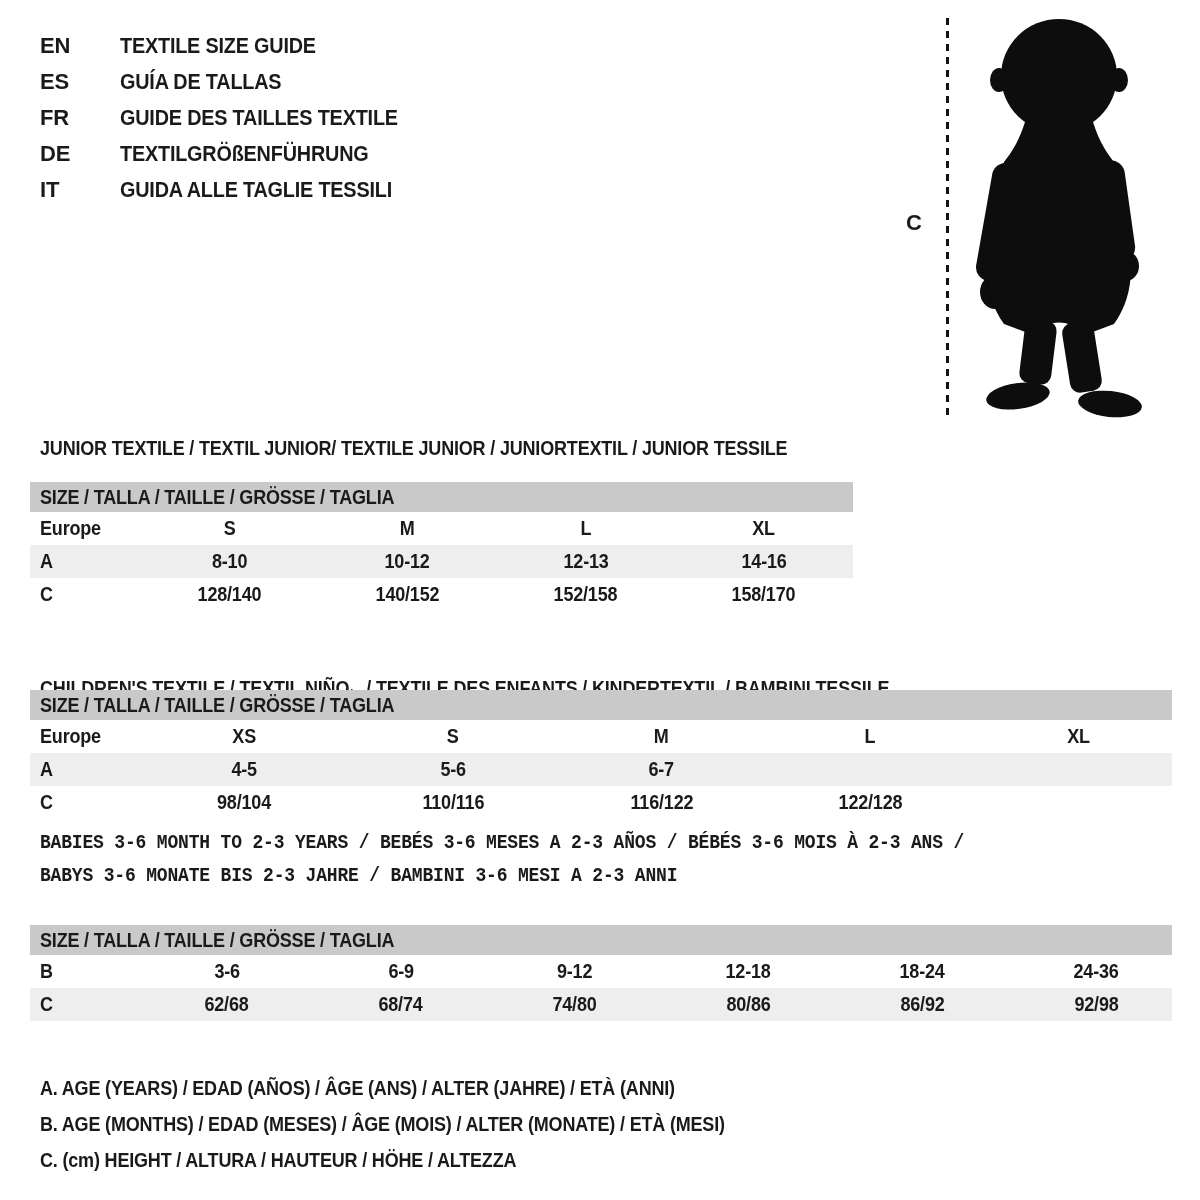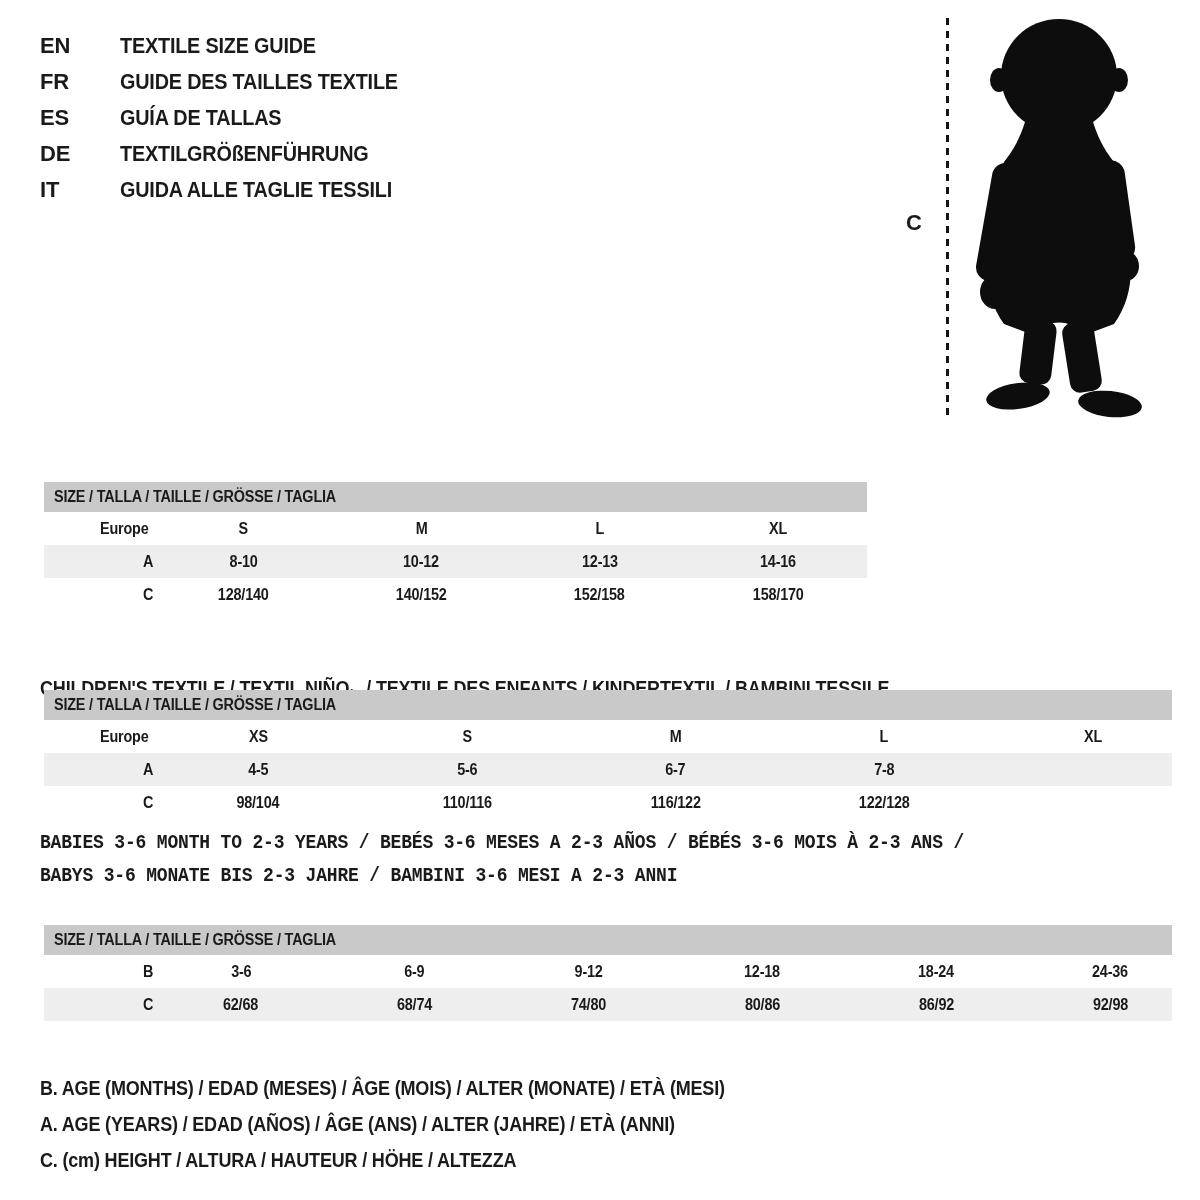--- a/index.html
+++ b/index.html
@@ -22,51 +22,51 @@
     background:repeating-linear-gradient(to bottom,#141414 0 7px,transparent 7px 13px);
   }
   .c-label{position:absolute;left:906px;top:210px;font-size:22px;}
   .silhouette{position:absolute;left:962px;top:12px;}
 
   
   .sec-head{position:absolute;left:40px;font-size:20px;line-height:24px;}
   .sub{font-size:14px;vertical-align:-5px;}
 
   
-  .stable{position:absolute;left:44px;font-size:16px;}
+  .stable{position:absolute;left:30px;font-size:20px;}
   .bar{height:30px;line-height:30px;background:#c9c9c9;padding-left:10px;}
   .row{display:grid;height:33px;line-height:33px;}
   .cols4{grid-template-columns:110px repeat(4,1fr);}
   .cols5{grid-template-columns:110px repeat(5,1fr);}
   .cols6{grid-template-columns:110px repeat(6,1fr);}
   .stripe{background:#eeeeee;}
-  .lab{padding-left:10px;text-align:right;}
+  .lab{padding-left:10px;text-align:left;}
   .cell{text-align:center;}
 
   
   .legend{position:absolute;left:40px;top:1070px;font-size:20px;}
   .legend-line{line-height:36px;}
 </style>
 </head>
 <body>
 
 <div class="page">
 
   <div class="lang-list">
     <div class="lang-row">
       <span class="lang-code">EN</span>
       <span class="cx">TEXTILE SIZE GUIDE</span>
     </div>
     <div class="lang-row">
+      <span class="lang-code">ES</span>
+      <span class="cx">GUÍA DE TALLAS</span>
+    </div>
+    <div class="lang-row">
       <span class="lang-code">FR</span>
       <span class="cx">GUIDE DES TAILLES TEXTILE</span>
-    </div>
-    <div class="lang-row">
-      <span class="lang-code">ES</span>
-      <span class="cx">GUÍA DE TALLAS</span>
     </div>
     <div class="lang-row">
       <span class="lang-code">DE</span>
       <span class="cx">TEXTILGRÖßENFÜHRUNG</span>
     </div>
     <div class="lang-row">
       <span class="lang-code">IT</span>
       <span class="cx">GUIDA ALLE TAGLIE TESSILI</span>
     </div>
   </div>
@@ -82,20 +82,23 @@
     <ellipse cx="33" cy="280" rx="15" ry="17"></ellipse>
     <rect x="140" y="148" width="28" height="102" rx="14" transform="rotate(-8 154 199)"></rect>
     <ellipse cx="164" cy="254" rx="13" ry="15"></ellipse>
     <path d="M30 223 Q97 203 164 223 C173 255 170 287 152 312 L120 324 C112 306 82 306 74 324 L42 312 C24 287 21 255 30 223 Z"></path>
     <rect x="60" y="308" width="32" height="64" rx="10" transform="rotate(7 76 340)"></rect>
     <rect x="104" y="310" width="32" height="70" rx="10" transform="rotate(-9 120 345)"></rect>
     <ellipse cx="56" cy="384" rx="32" ry="13" transform="rotate(-8 56 384)"></ellipse>
     <ellipse cx="148" cy="392" rx="32" ry="13" transform="rotate(6 148 392)"></ellipse>
   </svg>
 
+  <div class="sec-head" style="top:436px;">
+    <span class="cx">JUNIOR TEXTILE / TEXTIL JUNIOR/ TEXTILE JUNIOR / JUNIORTEXTIL / JUNIOR TESSILE</span>
+  </div>
   <div class="stable" style="top:482px;width:823px;">
     <div class="bar">
       <span class="cx">SIZE / TALLA / TAILLE / GRÖSSE / TAGLIA</span>
     </div>
     <div class="row cols4">
       <div class="lab"><span class="cx">Europe</span></div>
       <div class="cell"><span class="cc">S</span></div>
       <div class="cell"><span class="cc">M</span></div>
       <div class="cell"><span class="cc">L</span></div>
       <div class="cell"><span class="cc">XL</span></div>
@@ -129,21 +132,20 @@
       <div class="cell"><span class="cc">S</span></div>
       <div class="cell"><span class="cc">M</span></div>
       <div class="cell"><span class="cc">L</span></div>
       <div class="cell"><span class="cc">XL</span></div>
     </div>
     <div class="row cols5 stripe">
       <div class="lab"><span class="cx">A</span></div>
       <div class="cell"><span class="cc">4-5</span></div>
       <div class="cell"><span class="cc">5-6</span></div>
       <div class="cell"><span class="cc">6-7</span></div>
-      <div class="cell"><span class="cc">7-8</span></div>
     </div>
     <div class="row cols5">
       <div class="lab"><span class="cx">C</span></div>
       <div class="cell"><span class="cc">98/104</span></div>
       <div class="cell"><span class="cc">110/116</span></div>
       <div class="cell"><span class="cc">116/122</span></div>
       <div class="cell"><span class="cc">122/128</span></div>
     </div>
   </div>
 
@@ -169,18 +171,18 @@
       <div class="cell"><span class="cc">62/68</span></div>
       <div class="cell"><span class="cc">68/74</span></div>
       <div class="cell"><span class="cc">74/80</span></div>
       <div class="cell"><span class="cc">80/86</span></div>
       <div class="cell"><span class="cc">86/92</span></div>
       <div class="cell"><span class="cc">92/98</span></div>
     </div>
   </div>
 
   <div class="legend">
+    <div class="legend-line"><span class="cx">A. AGE (YEARS) / EDAD (AÑOS) / ÂGE (ANS) / ALTER (JAHRE) / ETÀ (ANNI)</span></div>
     <div class="legend-line"><span class="cx">B. AGE (MONTHS) / EDAD (MESES) / ÂGE (MOIS) / ALTER (MONATE) / ETÀ (MESI)</span></div>
-    <div class="legend-line"><span class="cx">A. AGE (YEARS) / EDAD (AÑOS) / ÂGE (ANS) / ALTER (JAHRE) / ETÀ (ANNI)</span></div>
     <div class="legend-line"><span class="cx">C. (cm) HEIGHT / ALTURA / HAUTEUR / HÖHE / ALTEZZA</span></div>
   </div>
 
 </div>
 
 </body></html>

